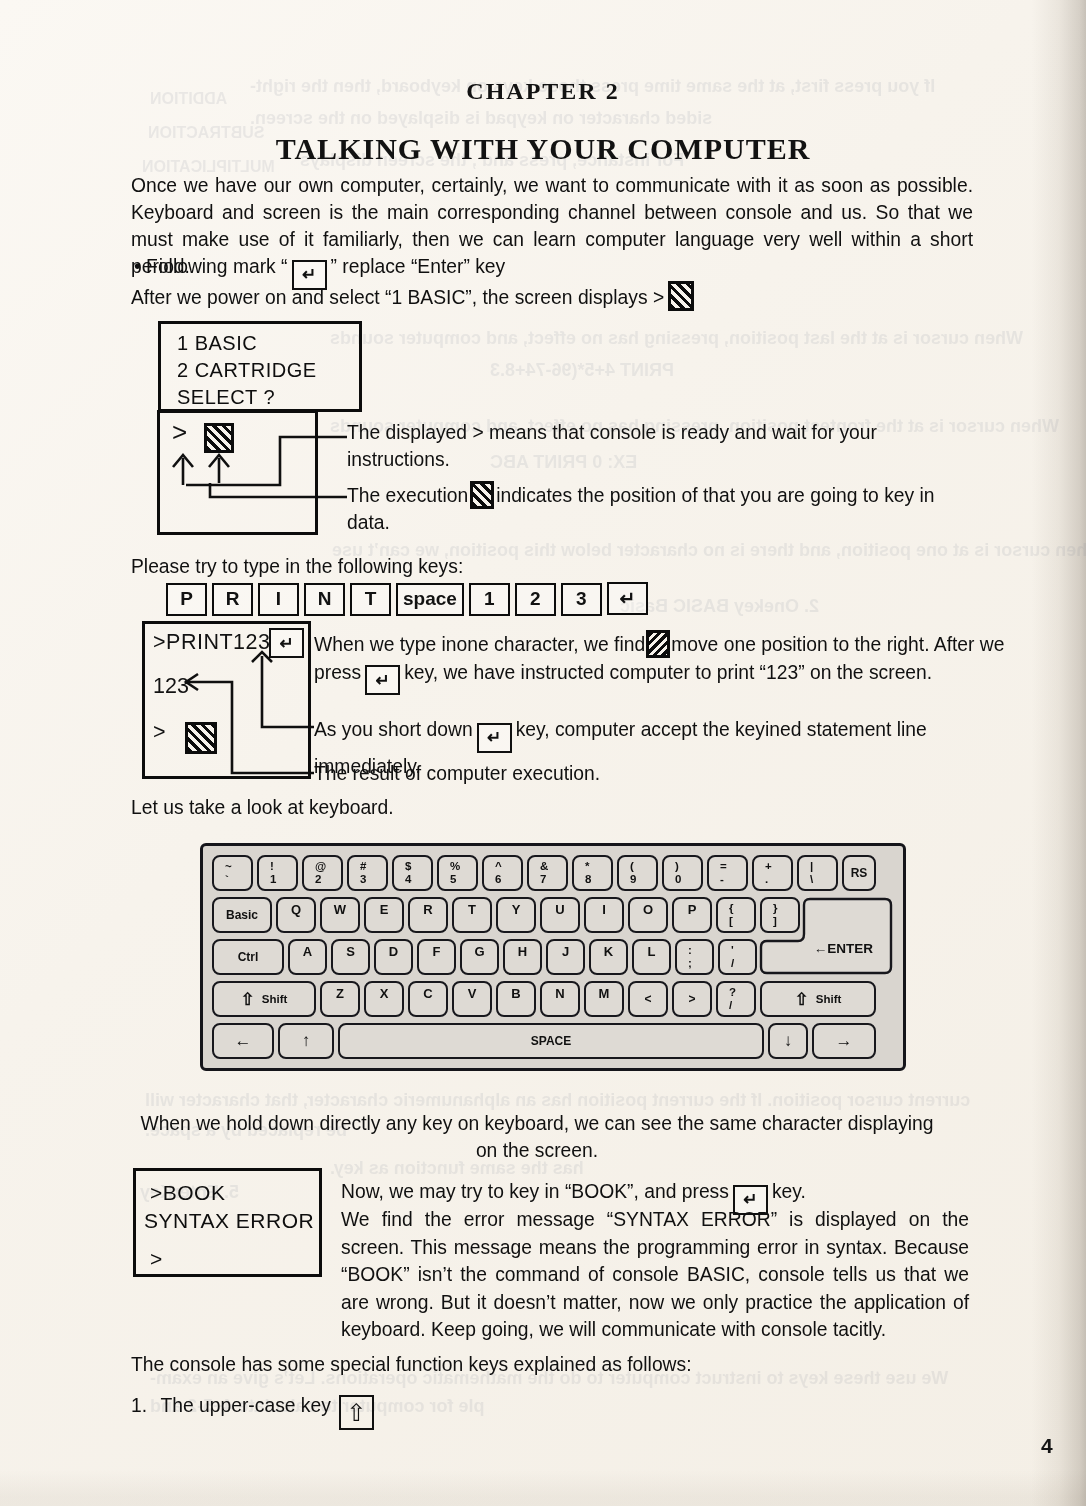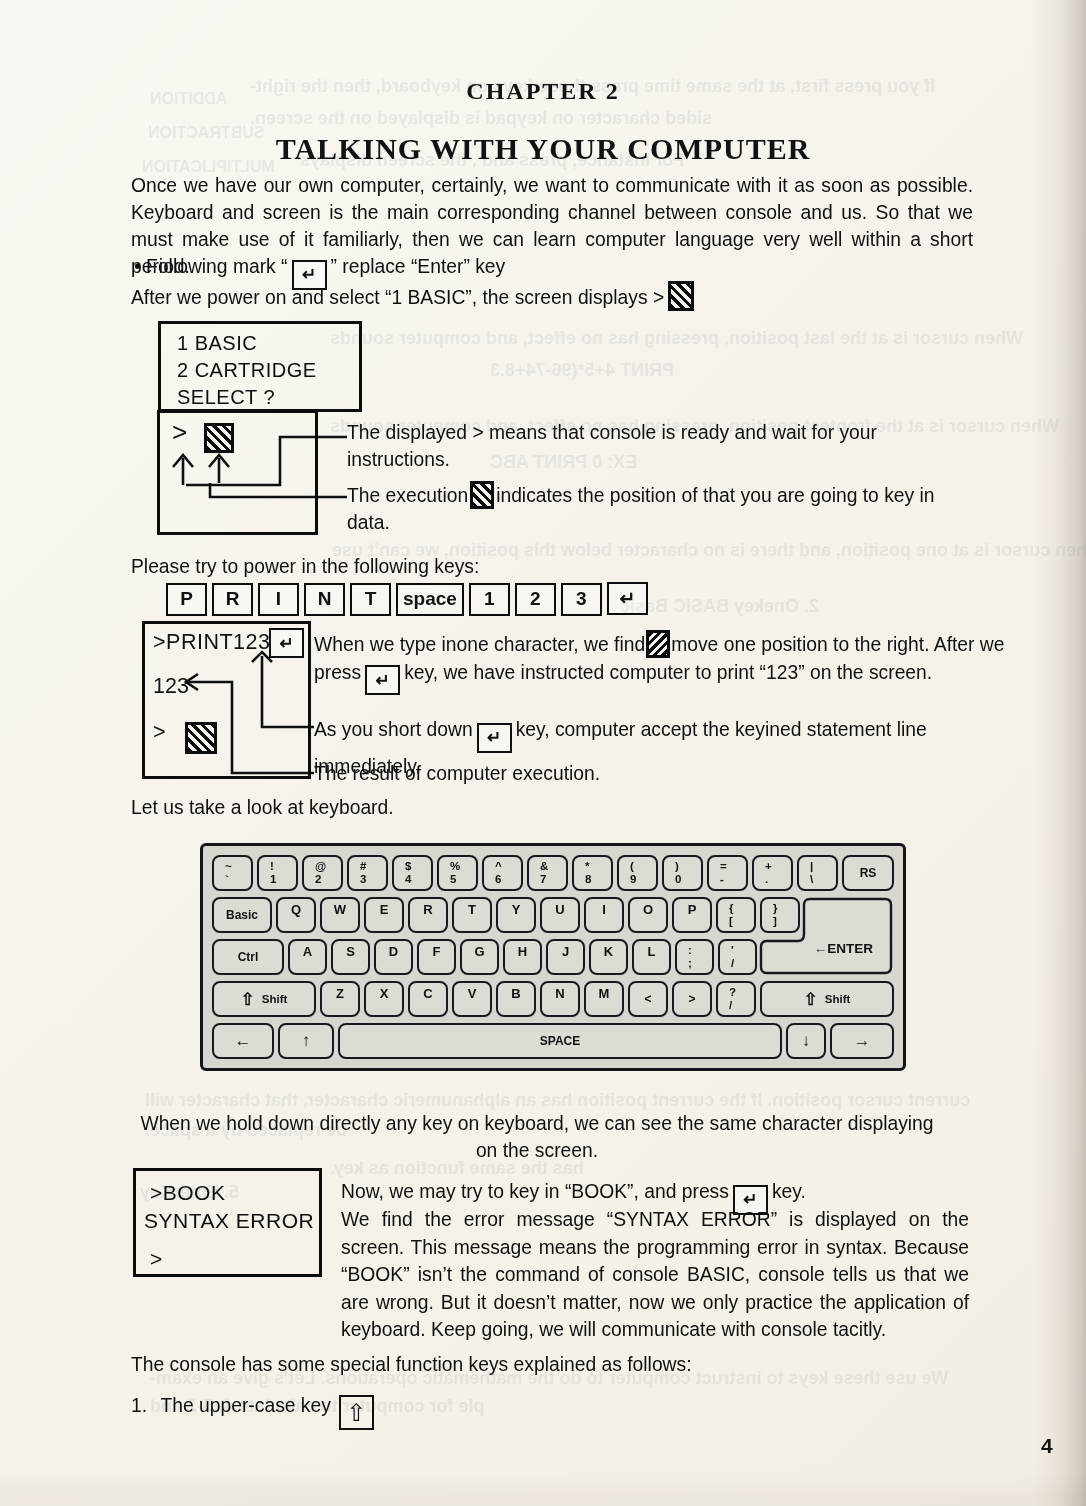--- a/index.html
+++ b/index.html
@@ -51,21 +51,21 @@
     position:absolute; left:200px; top:843px; width:706px; height:228px;
     border:3px solid #15151a; border-radius:6px; background:#d9d5cf;
     box-sizing:border-box; padding:9px; z-index:1;
   }
   .krow{display:flex; height:36px; margin-bottom:6px;}
   .key{
     box-sizing:border-box; width:41px; border:2.2px solid #17171c; border-radius:8px;
     background:#dedad4; margin-right:4px; flex:none; position:relative;
     font-weight:bold; color:#111; overflow:hidden;
   }
-  .key:last-child{margin-right:0;}
+  .key:last-child{margin-right:18px;}
   .key.grow{flex:1 1 auto;}
   .key .t,.key .b{display:block; font-size:11.5px; line-height:13px; padding-left:11px;}
   .key .t{margin-top:3px;}
   .key.letter{display:flex; justify-content:center; font-size:13px; padding-top:3px;}
   .key.mod{display:flex; align-items:center; justify-content:center; font-size:12px;}
   .key.arrow{display:flex; align-items:center; justify-content:center; font-size:17px;}
   .key.shiftk{display:flex; align-items:center; justify-content:center; gap:7px;}
   .key.shiftk .sg{font-size:17px;} .key.shiftk .sl{font-size:11.5px;}
   .enter-label{position:absolute; font-size:13.5px; font-weight:bold; color:#111; z-index:2;}
   .pagenum{font-size:21px; font-weight:bold; color:#151515;}
@@ -132,21 +132,21 @@
     <div class="scrbox" style="left:7px; top:5px; width:155px; height:119px;">
       <span style="position:absolute; left:12px; top:4px; font-size:26px;">&gt;</span>
       <span class="hatch" style="position:absolute; left:44px; top:10px; width:24px; height:24px;"></span>
     </div>
     <div class="body-text" style="position:absolute; left:197px; top:14px; width:600px;">The displayed &gt; means that console is ready and wait for your instructions.</div>
     <div class="body-text" style="position:absolute; left:197px; top:76px; width:625px;">
       <span>The execution</span><span class="hatch" style="width:18px;height:22px;margin:0 2px;"></span><span>indicates the position of that you are going to key in data.</span>
     </div>
   </div>
 
-  <div class="abs z1 body-text" style="left:131px; top:553px;">Please try to power in the following keys:</div>
+  <div class="abs z1 body-text" style="left:131px; top:553px;">Please try to type in the following keys:</div>
   <div class="abs z1" style="left:166px; top:582px;" id="typed-keys"><span class="kbox">P</span><span class="kbox">R</span><span class="kbox">I</span><span class="kbox">N</span><span class="kbox">T</span><span class="kbox">space</span><span class="kbox">1</span><span class="kbox">2</span><span class="kbox">3</span><span class="kbox">↵</span></div>
 
   <div class="abs z1" style="left:128px; top:610px; width:880px; height:182px;">
     <svg class="conn" width="880" height="182">
       <polyline points="124,52 134,42 144,52"></polyline>
       <polyline points="134,46 134,117 186,117"></polyline>
       <polyline points="70,64 58,72 70,80"></polyline>
       <polyline points="58,72 104,72 104,163 186,163"></polyline>
     </svg>
     <div class="scrbox" style="left:14px; top:11px; width:163px; height:152px;">

